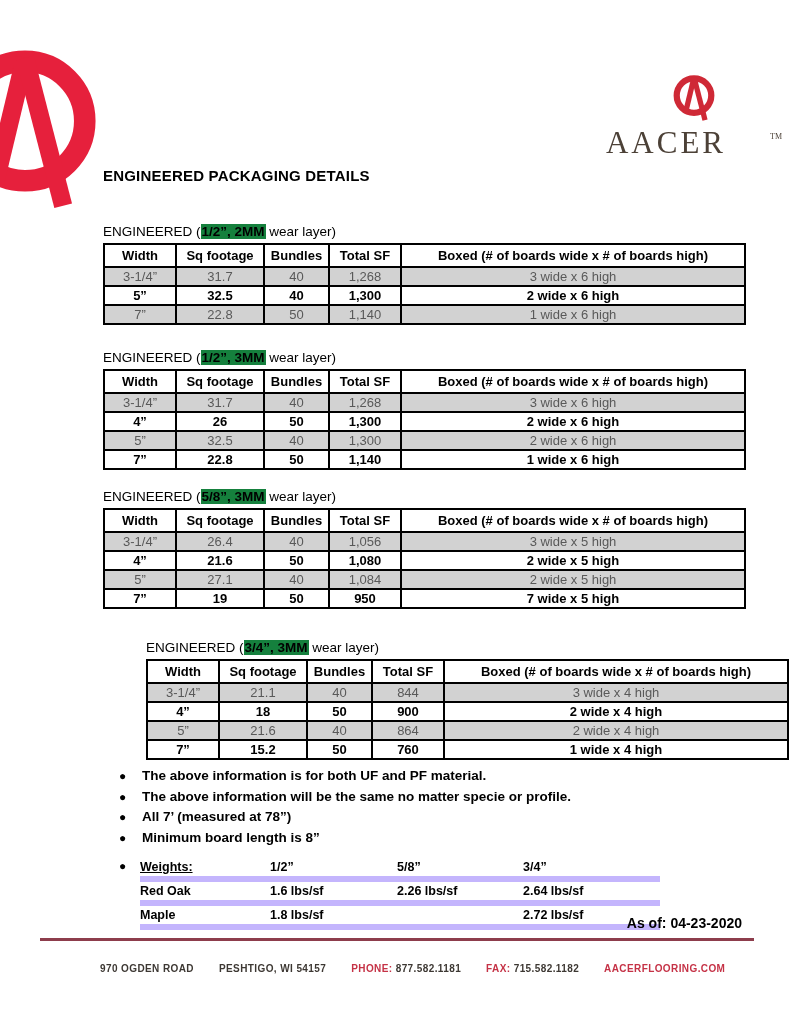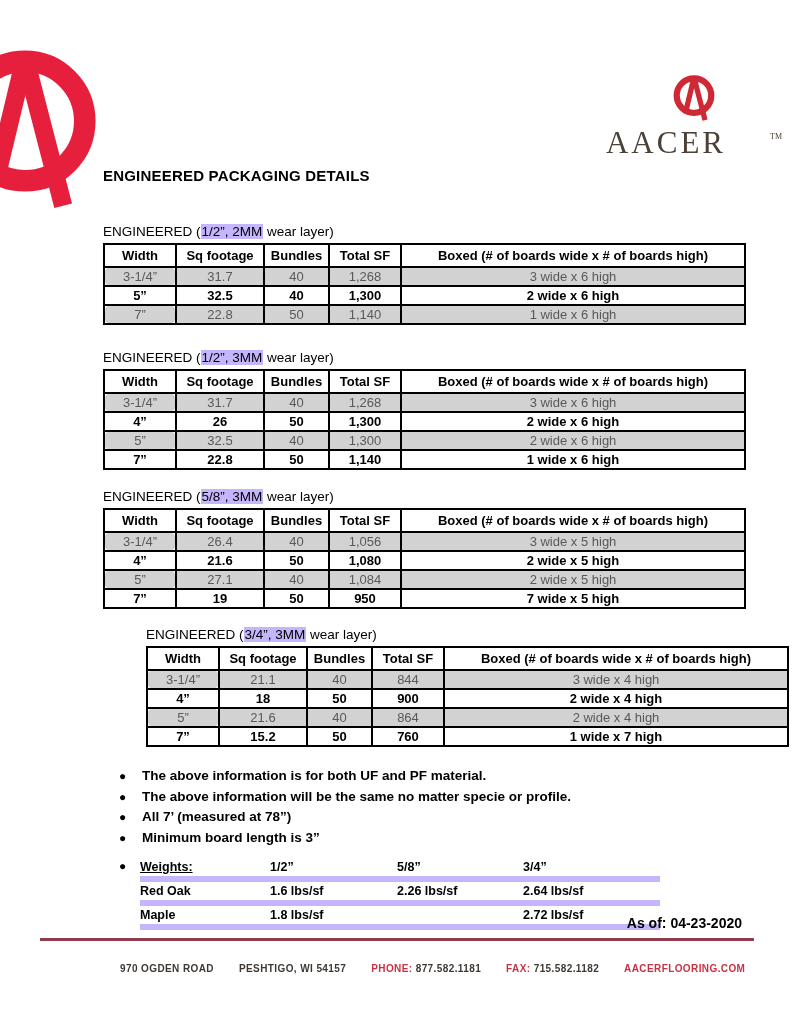--- a/index.html
+++ b/index.html
@@ -38,41 +38,41 @@
   .page-title {
     position: absolute; left: 103px; top: 167px;
     font-size: 15px; font-weight: bold; letter-spacing: 0.2px;
   }
 
   
   .section { position: absolute; left: 103px; width: 641px; }
   #sec1 { top: 224px; }
   #sec2 { top: 350px; }
   #sec3 { top: 489px; }
-  #sec4 { top: 627px; padding-left: 43px; }
+  #sec4 { top: 640px; padding-left: 43px; }
   .sec-heading { font-size: 13.5px; line-height: 15px; margin-bottom: 4px; white-space: nowrap; }
-  .hl { background: #c4b5fd; font-weight: normal; padding: 0 1px; text-align: center; }
+  .hl { background: #15803d; font-weight: bold; padding: 0 1px; text-align: center; }
 
   table.tbl { width: 641px; border-collapse: collapse; table-layout: fixed; }
   .tbl col.c1 { width: 72px; }
   .tbl col.c2 { width: 88px; }
   .tbl col.c3 { width: 65px; }
   .tbl col.c4 { width: 72px; }
   .tbl col.c5 { width: 344px; }
   .tbl th, .tbl td {
     border: 2px solid #000;
     text-align: center;
     font-size: 13px;
     overflow: hidden; white-space: nowrap;
   }
   .tbl th { font-weight: bold; padding: 3px 0; }
   .tbl td { padding: 1px 0; }
   .tbl tr.gray td { background: #d2d2d2; color: #595959; font-weight: normal; }
   .tbl tr.white td { background: #ffffff; color: #000; font-weight: bold; }
-  .tbl td.wcol { color: #1a1a1a; font-weight: bold; border-radius: 7px; }
+  .tbl td.wcol { color: #1a1a1a; font-weight: bold; }
 
   
   .bullets { position: absolute; left: 119px; top: 766px; }
   .bullet-item { display: flex; font-weight: bold; font-size: 13.5px; line-height: 20.5px; }
   .dot { width: 23px; font-size: 12px; }
 
   
   .weights-wrap { position: absolute; left: 119px; top: 858px; }
   .weights-bullet { position: absolute; left: 0; top: 1px; font-weight: bold; font-size: 12px; }
   .weights { margin-left: 21px; width: 520px; font-weight: bold; font-size: 12.5px; }
@@ -85,21 +85,21 @@
   }
   .w-label-underline { text-decoration: underline; }
 
   
   .rule { position: absolute; left: 40px; top: 938px; width: 714px; height: 3px; background: #8d3d4c; }
   .asof { position: absolute; top: 915px; right: 52px; font-size: 14px; font-weight: bold; }
   .contact {
     position: absolute; left: 100px; top: 963px;
     display: flex; gap: 25px;
     font-size: 10px; font-weight: bold; letter-spacing: 0.4px;
-    color: #3d3833; white-space: nowrap; margin-left: 20px;
+    color: #3d3833; white-space: nowrap;
   }
   .red { color: #c53246; }
 </style>
 </head>
 <body>
 
 <div id="page">
 
   <div class="big-logo">
     <svg viewBox="0 0 100 100">
@@ -300,42 +300,42 @@
         <td>21.6</td>
         <td>40</td>
         <td>864</td>
         <td>2 wide x 4 high</td>
       </tr>
       <tr class="white">
         <td class="wcol">7”</td>
         <td>15.2</td>
         <td>50</td>
         <td>760</td>
-        <td>1 wide x 7 high</td>
+        <td>1 wide x 4 high</td>
       </tr>
     </tbody>
       </table>
   </div>
 
   <div class="bullets">
     <div class="bullet-item">
         <span class="dot">●</span>
         <span>The above information is for both UF and PF material.</span>
       </div>
     <div class="bullet-item">
         <span class="dot">●</span>
         <span>The above information will be the same no matter specie or profile.</span>
       </div>
     <div class="bullet-item">
         <span class="dot">●</span>
         <span>All 7’ (measured at 78”)</span>
       </div>
     <div class="bullet-item">
         <span class="dot">●</span>
-        <span>Minimum board length is 3”</span>
+        <span>Minimum board length is 8”</span>
       </div>
   </div>
 
   <div class="weights-wrap">
     <span class="weights-bullet">●</span>
     <div class="weights">
       <div class="w-row">
         <span class="w-label-underline">Weights:</span>
         <span>1/2”</span>
         <span>5/8”</span>

